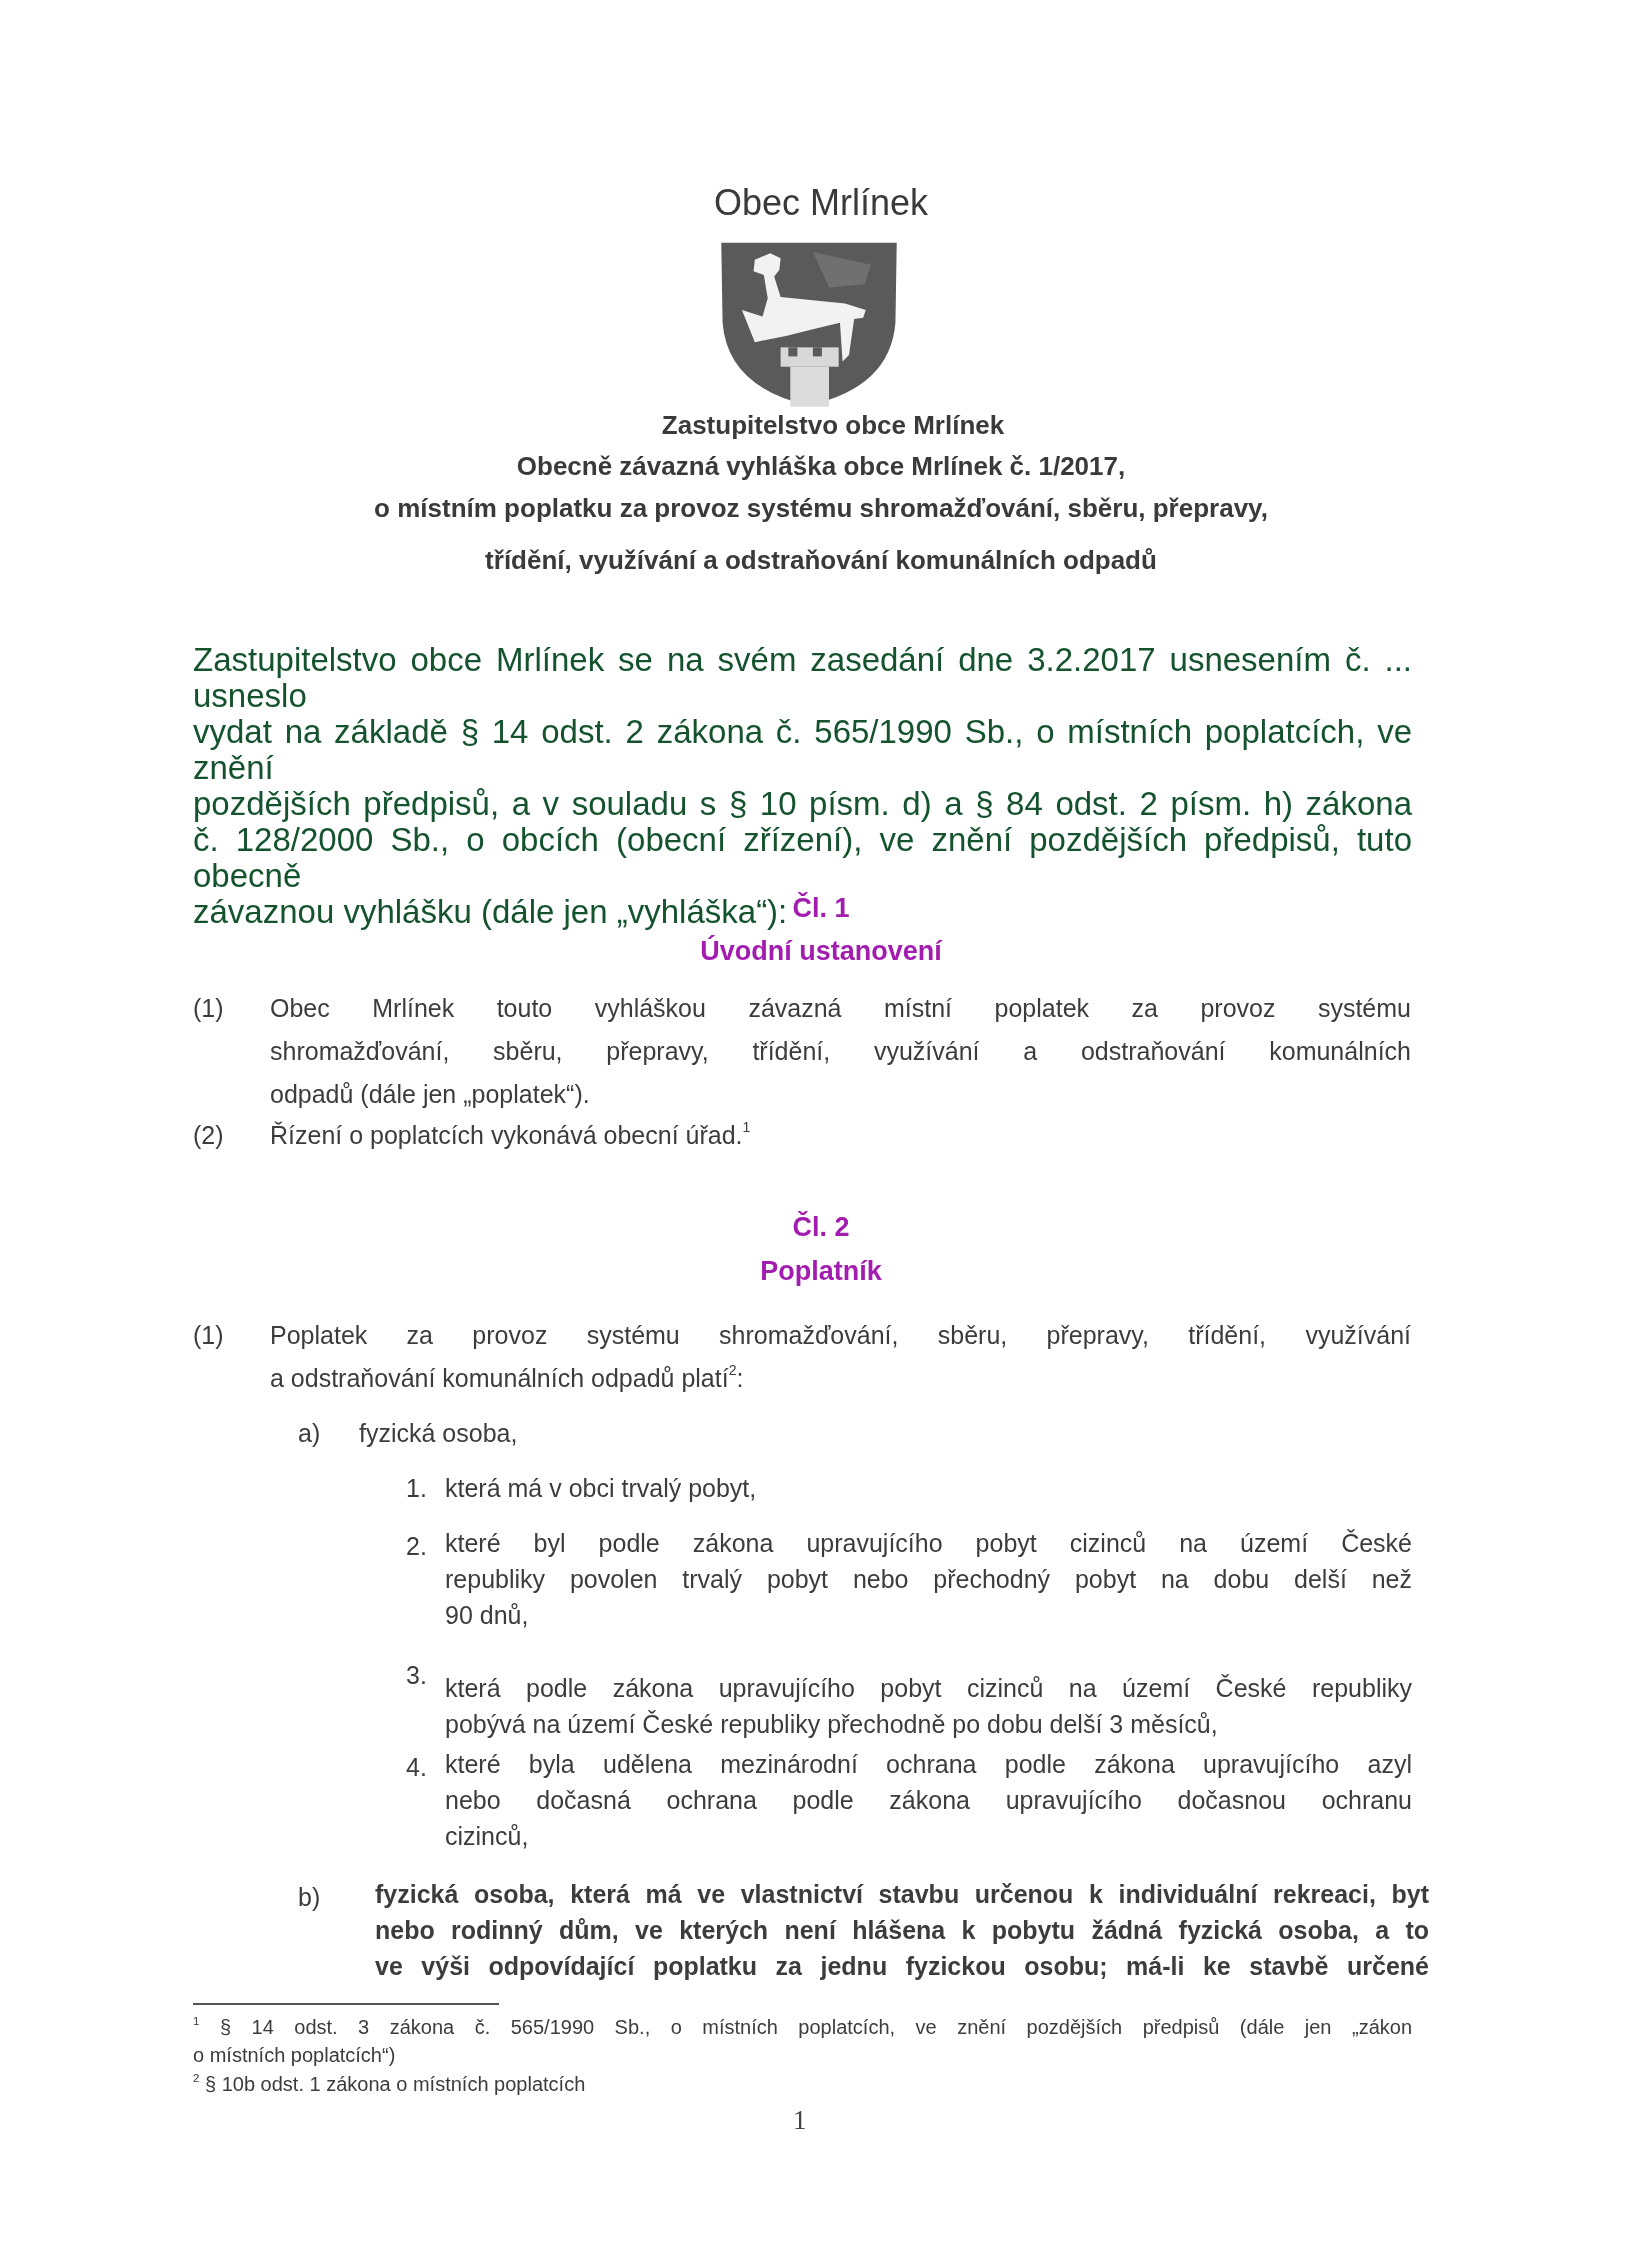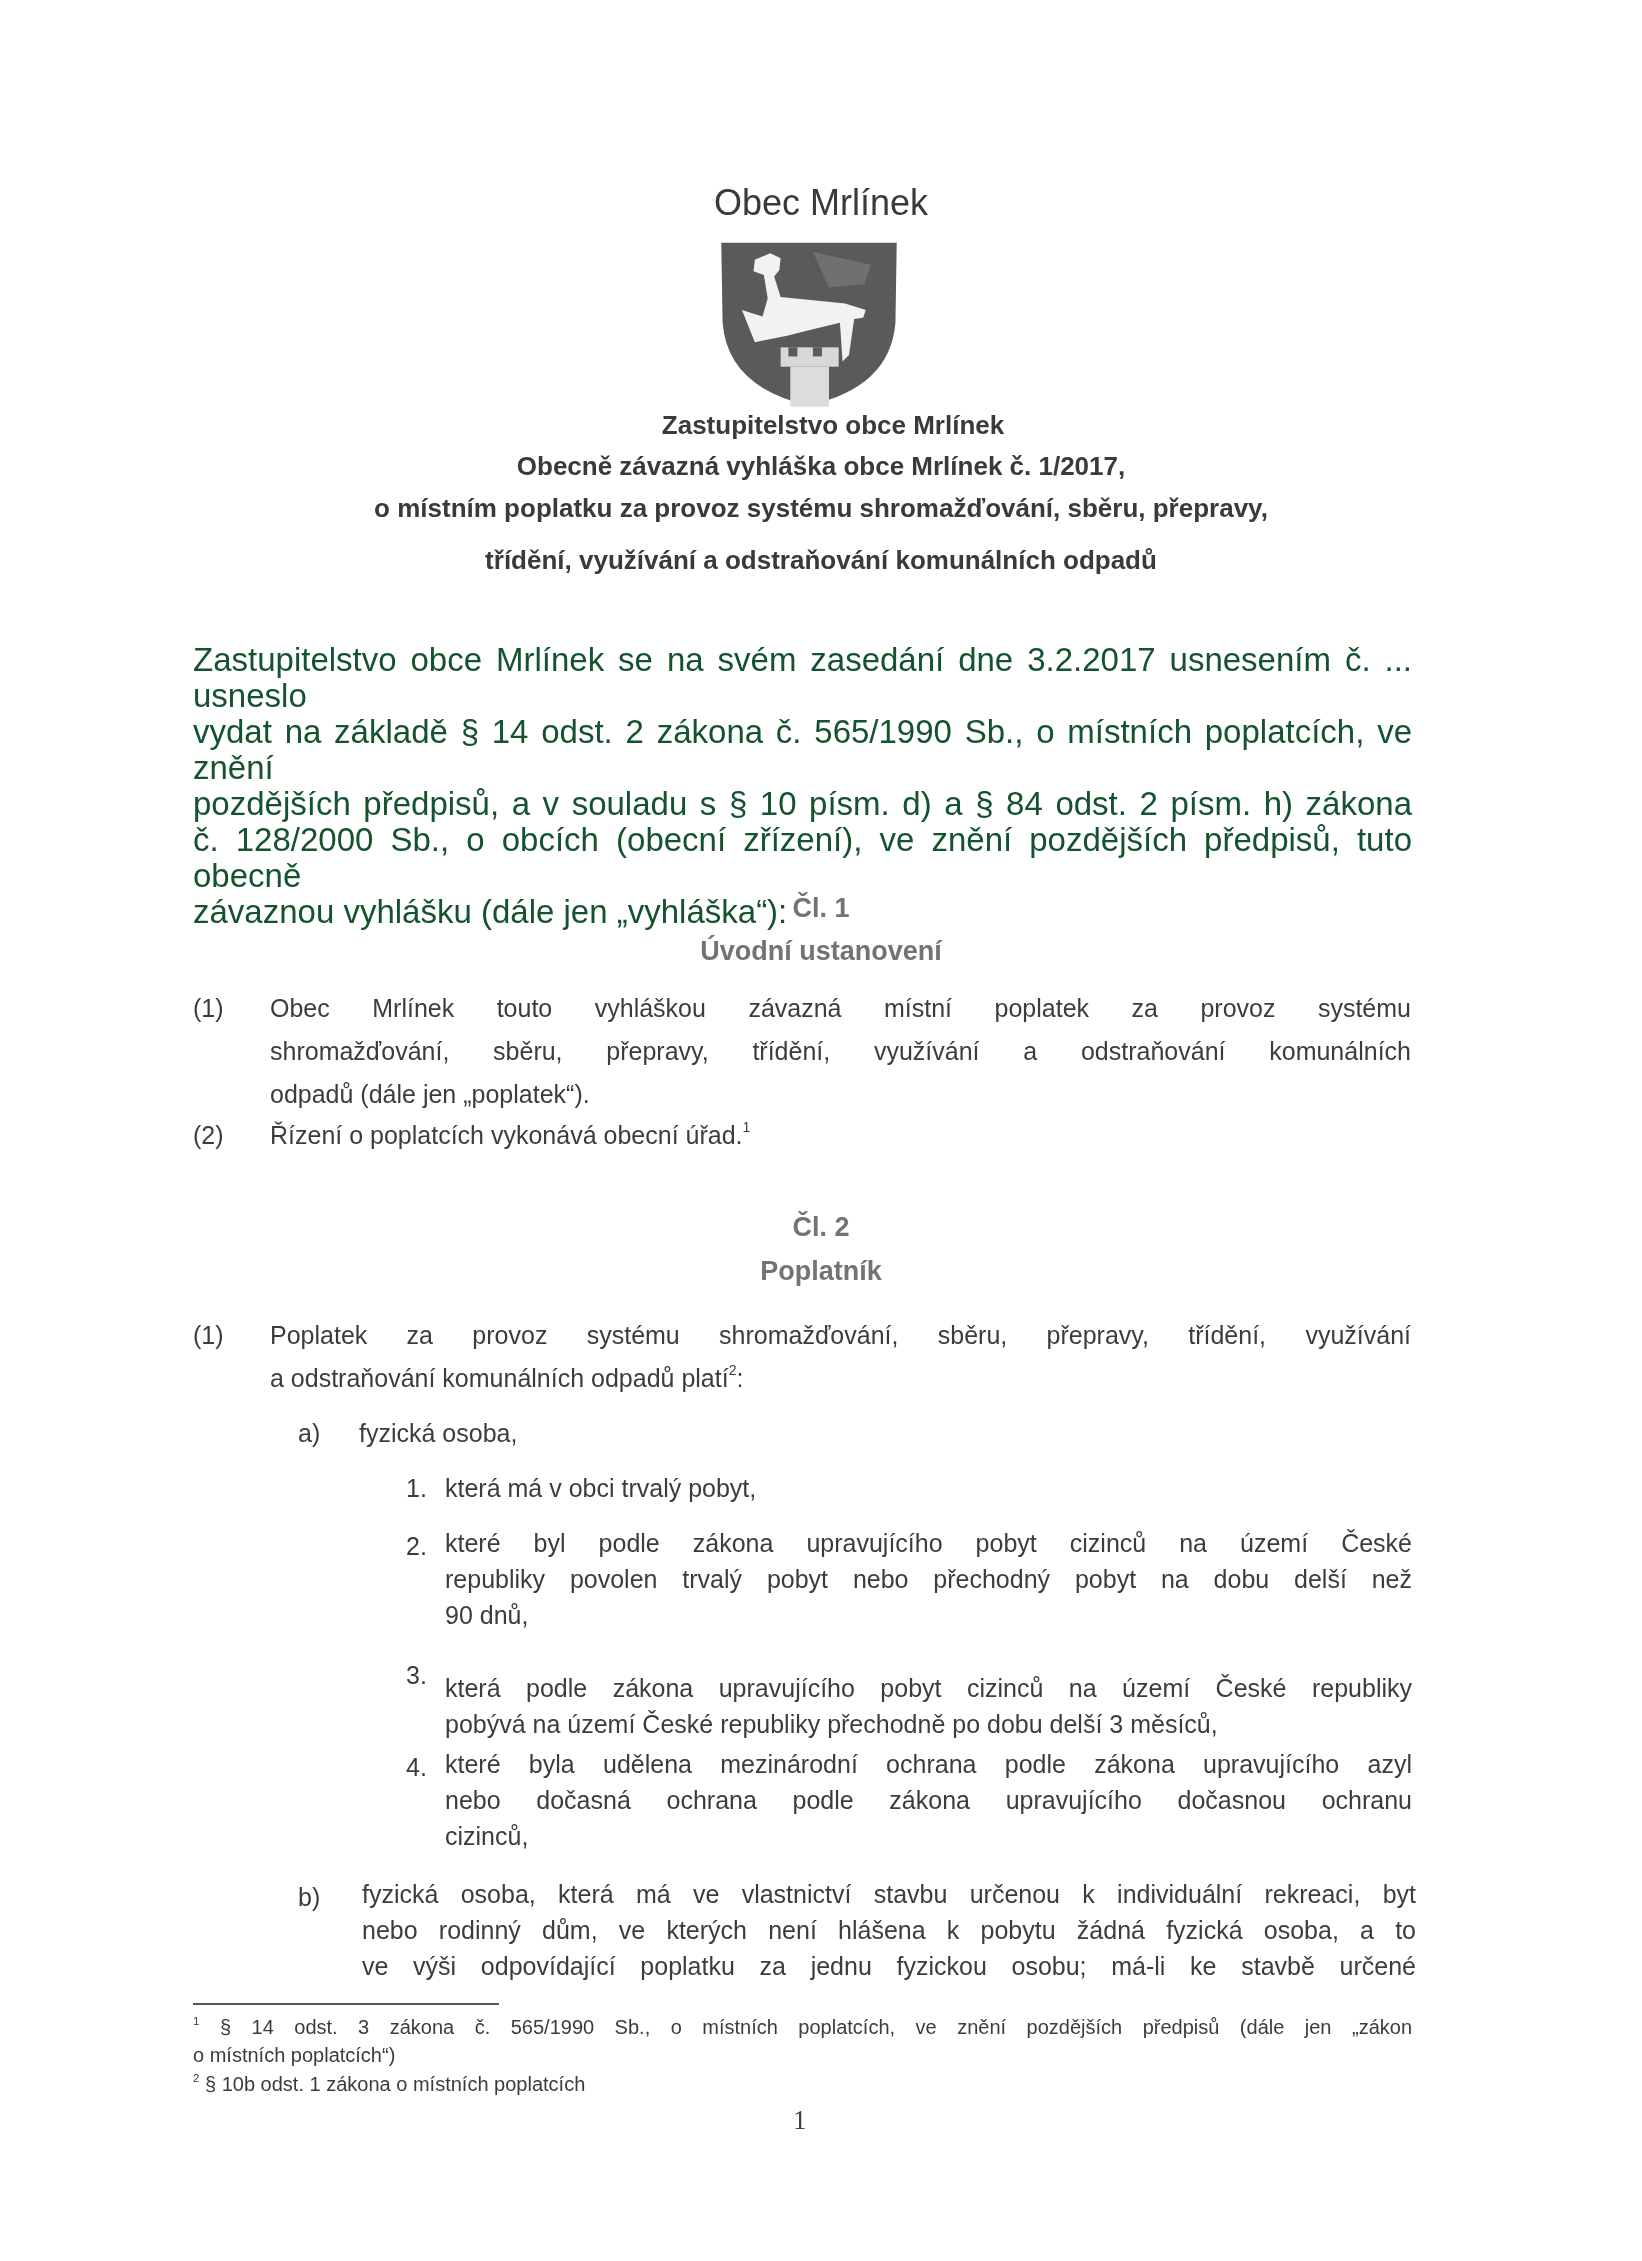--- a/index.html
+++ b/index.html
@@ -15,21 +15,21 @@
   .h1 { top: 410px; padding-left: 12px; }
   .h2 { top: 451px; }
   .h3 { top: 493px; }
   .h4 { top: 545px; }
   .para {
     position: absolute; left: 193px; width: 1219px; font-size: 33px; line-height: 36px;
     text-align: justify; color: #14532d;
   }
   .para .ln { display: block; text-align: justify; text-align-last: justify; }
   .para .ln.last { text-align-last: left; }
-  .art { font-weight: bold; font-size: 27px; color: #737373; }
+  .art { font-weight: bold; font-size: 27px; color: #a21caf; }
   .item { position: absolute; font-size: 25px; line-height: 43px; color: #3c3c3c; }
   .num { position: absolute; }
   .txt { position: absolute; }
   .txt .ln { display: block; text-align: justify; text-align-last: justify; }
   .txt .ln.last { text-align-last: left; }
   sup { font-size: 14px; vertical-align: 11.6px; line-height: 0; }
   .fnline { position: absolute; left: 193px; top: 2003px; width: 306px; height: 1.9px; background: #555; }
   .fn { position: absolute; left: 193px; width: 1219px; font-size: 20px; line-height: 28px; color: #3c3c3c; }
   .fn sup { font-size: 11.6px; vertical-align: 9px; }
   .pnum { position: absolute; top: 2105px; left: 793px; font-family: "Liberation Serif", serif; font-size: 27px; color: #444; }
@@ -125,21 +125,21 @@
     <span class="num" style="left:0; top:0;">4.</span>
     <div class="txt" style="left:39px; top:0; width:967px; line-height:36px;">
       <span class="ln">které byla udělena mezinárodní ochrana podle zákona upravujícího azyl</span>
       <span class="ln">nebo dočasná ochrana podle zákona upravujícího dočasnou ochranu</span>
       <span class="ln last">cizinců,</span>
     </div>
   </div>
 
   <div class="item" style="left:298px; top:1876px; width:1114px;">
     <span class="num" style="left:0; top:0;">b)</span>
-    <div class="txt" style="left:64px; top:0; width:1054px; line-height:36px;">
+    <div class="txt" style="left:77px; top:0; width:1054px; line-height:36px;font-weight:bold;">
       <span class="ln">fyzická osoba, která má ve vlastnictví stavbu určenou k individuální rekreaci, byt</span>
       <span class="ln">nebo rodinný dům, ve kterých není hlášena k pobytu žádná fyzická osoba, a to</span>
       <span class="ln">ve výši odpovídající poplatku za jednu fyzickou osobu; má-li ke stavbě určené</span>
     </div>
   </div>
 
   <div class="fnline"></div>
   <div class="fn" style="top:2013px;">
     <div style="text-align:justify; text-align-last:justify;"><sup>1</sup> <span>§ 14 odst. 3 zákona č. 565/1990 Sb., o místních poplatcích, ve znění pozdějších předpisů (dále jen „zákon</span></div>
     <div><span>o místních poplatcích“)</span></div>

